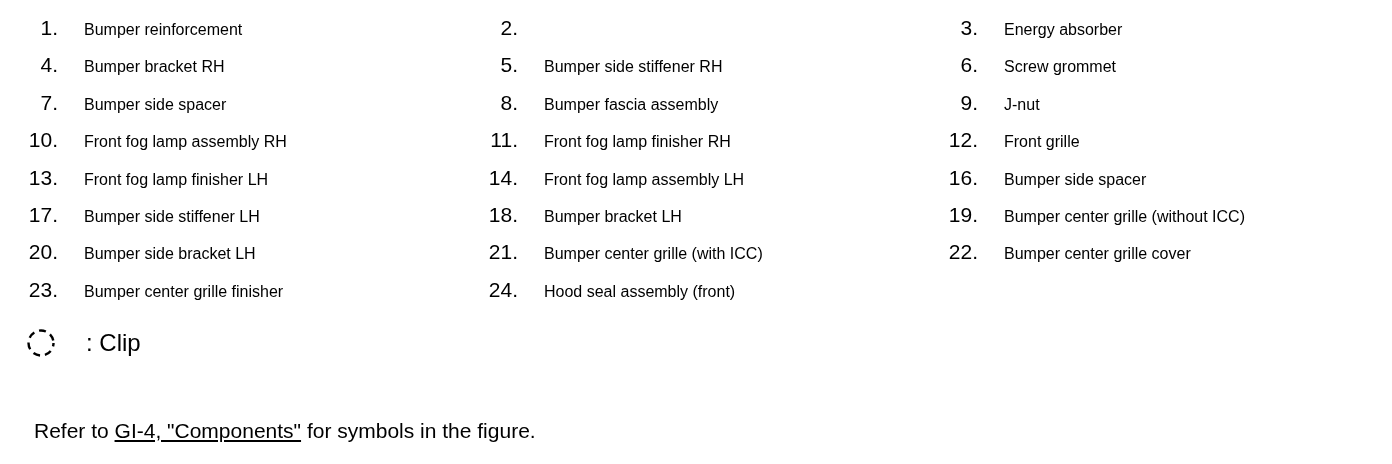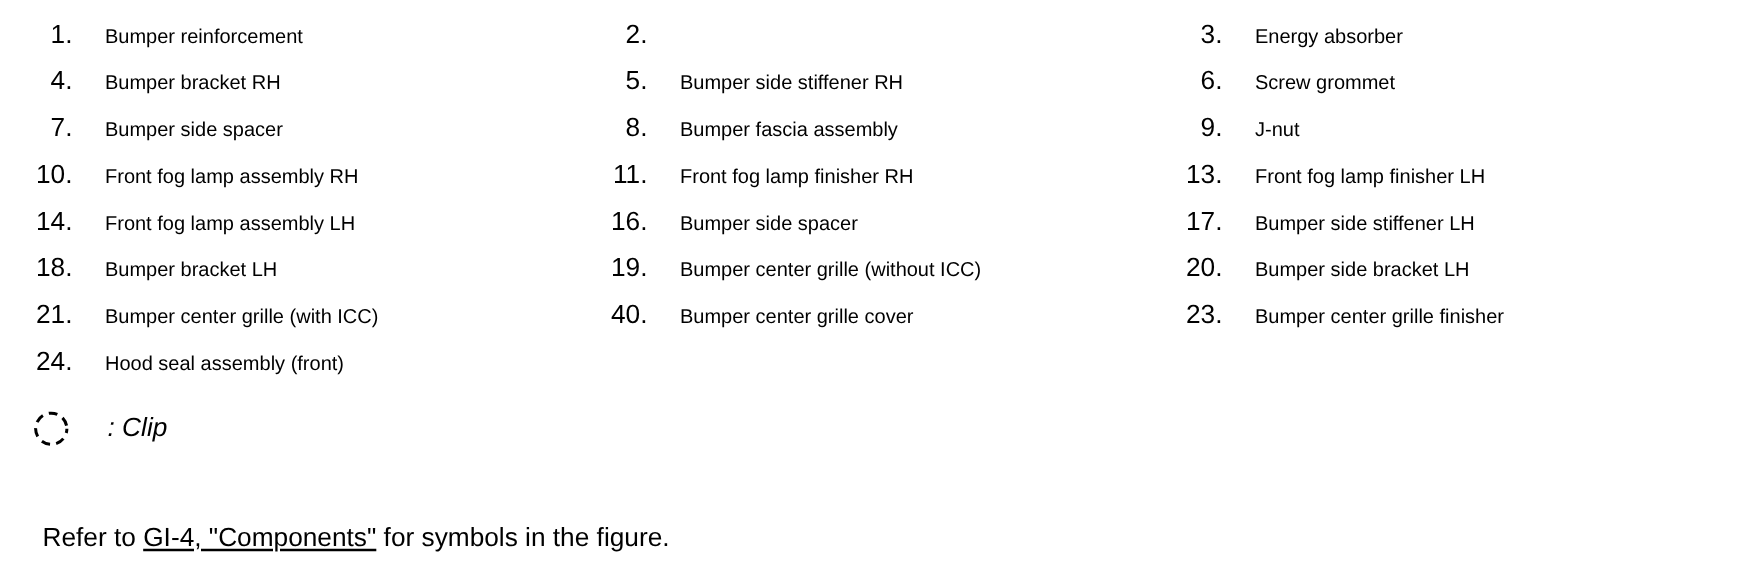--- a/index.html
+++ b/index.html
@@ -78,25 +78,24 @@
   .legend-symbol {
     flex: 0 0 auto;
     width: 56px;
     margin-left: 26px;
     display: flex;
     align-items: center;
     justify-content: flex-start;
   }
 
   .legend-text {
-    font-size: 21px;
+    font-size: 24px;
     line-height: 26px;
     white-space: nowrap;
     margin-left: 4px;
-    font-style: italic;
   }
 
   
   .note {
     position: absolute;
     left: 34px;
     top: 418px;
     font-size: 21px;
     line-height: 26px;
     white-space: nowrap;
@@ -155,20 +154,24 @@
       </div>
 
     <div class="part-item">
         <span class="part-num">10.</span>
         <span class="part-label">Front fog lamp assembly RH</span>
       </div>
     <div class="part-item">
         <span class="part-num">11.</span>
         <span class="part-label">Front fog lamp finisher RH</span>
       </div>
+    <div class="part-item">
+        <span class="part-num">12.</span>
+        <span class="part-label">Front grille</span>
+      </div>
 
     <div class="part-item">
         <span class="part-num">13.</span>
         <span class="part-label">Front fog lamp finisher LH</span>
       </div>
     <div class="part-item">
         <span class="part-num">14.</span>
         <span class="part-label">Front fog lamp assembly LH</span>
       </div>
 
@@ -192,21 +195,21 @@
     <div class="part-item">
         <span class="part-num">20.</span>
         <span class="part-label">Bumper side bracket LH</span>
       </div>
     <div class="part-item">
         <span class="part-num">21.</span>
         <span class="part-label">Bumper center grille (with ICC)</span>
       </div>
 
     <div class="part-item">
-        <span class="part-num">40.</span>
+        <span class="part-num">22.</span>
         <span class="part-label">Bumper center grille cover</span>
       </div>
     <div class="part-item">
         <span class="part-num">23.</span>
         <span class="part-label">Bumper center grille finisher</span>
       </div>
     <div class="part-item">
         <span class="part-num">24.</span>
         <span class="part-label">Hood seal assembly (front)</span>
       </div>

